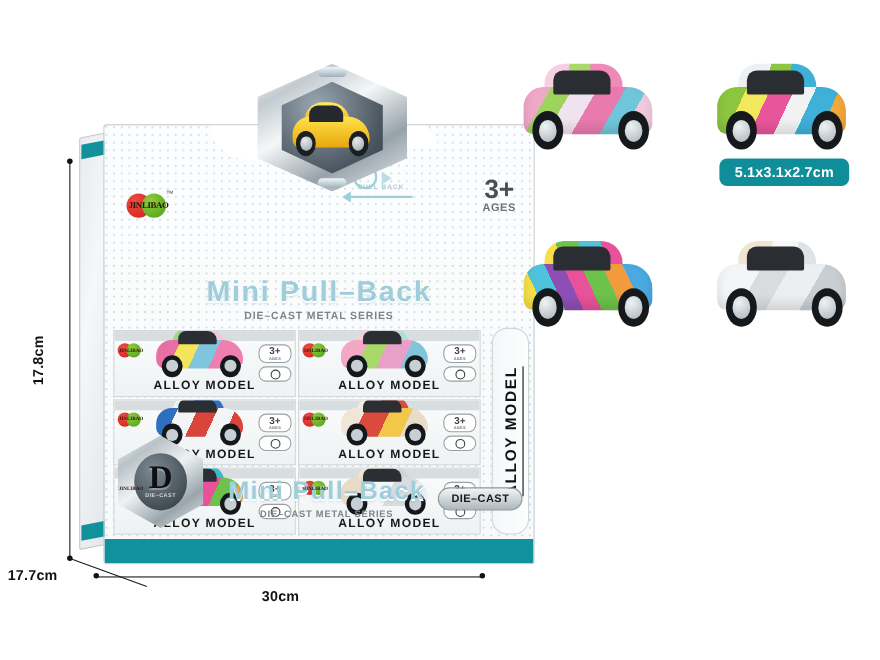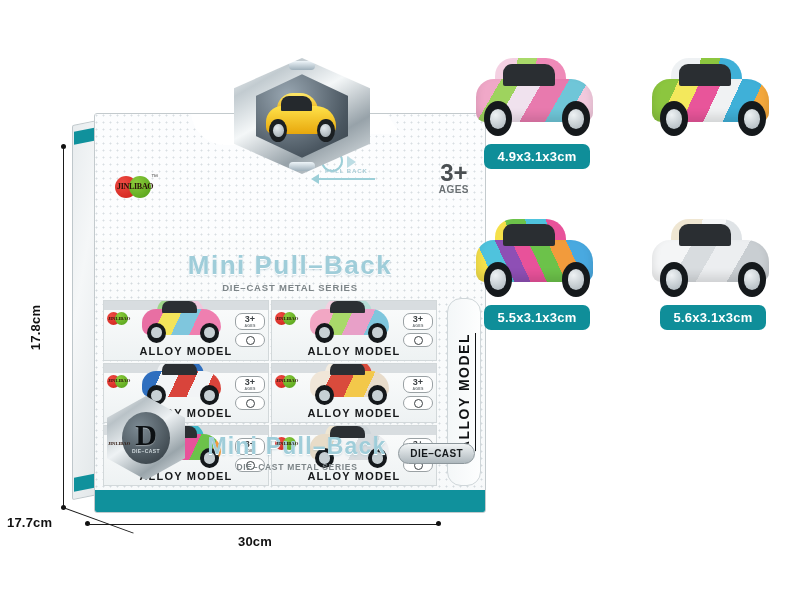--- a/index.html
+++ b/index.html
@@ -600,57 +600,55 @@
     <div class="cell">
       <div class="cell-car">
         <div class="gcar">
           <div class="roof" style="background:linear-gradient(100deg,#f4d0e2 0 30%,#a9d96a 30% 55%,#ef8ab8 55% 100%)"></div>
           <div class="body" style="background:linear-gradient(120deg,#f0a8c8 0 18%,#9ed35e 18% 32%,#f0e2ee 32% 48%,#e87aae 48% 66%,#6fc6d8 66% 80%,#f2c9dd 80% 100%)"></div>
           <div class="win"></div>
           <div class="wheel fl"></div>
           <div class="wheel fr"></div>
         </div>
       </div>
-      <div class="size-pill">4.9x3.1x3cm</div>
     </div>
 
     <div class="cell">
       <div class="cell-car">
         <div class="gcar">
           <div class="roof" style="background:linear-gradient(105deg,#eef1f3 0 38%,#8cc63f 38% 62%,#3fb0d8 62% 100%)"></div>
           <div class="body" style="background:linear-gradient(115deg,#8cc63f 0 20%,#f3e85c 20% 36%,#e8559a 36% 52%,#f0f2f3 52% 66%,#3fb0d8 66% 82%,#f4a83c 82% 100%)"></div>
           <div class="win"></div>
           <div class="wheel fl"></div>
           <div class="wheel fr"></div>
         </div>
       </div>
+      <div class="size-pill">5.1x3.1x2.7cm</div>
     </div>
 
     <div class="cell">
       <div class="cell-car">
         <div class="gcar">
           <div class="roof" style="background:linear-gradient(70deg,#f5e04a 0 25%,#6cc24a 25% 50%,#4fc3dd 50% 75%,#e8529a 75% 100%)"></div>
           <div class="body" style="background:linear-gradient(65deg,#f5e04a 0 14%,#4fc3dd 14% 28%,#8e4fb5 28% 40%,#e8529a 40% 52%,#6cc24a 52% 66%,#f29b3c 66% 80%,#49a9e0 80% 100%)"></div>
           <div class="win"></div>
           <div class="wheel fl"></div>
           <div class="wheel fr"></div>
         </div>
       </div>
-      <div class="size-pill">5.5x3.1x3cm</div>
     </div>
 
     <div class="cell">
       <div class="cell-car">
         <div class="gcar">
           <div class="roof" style="background:linear-gradient(105deg,#efe6d2 0 40%,#f6f7f8 40% 70%,#dfe3e6 70% 100%)"></div>
           <div class="body" style="background:linear-gradient(120deg,#f4f5f6 0 30%,#d8dcdf 30% 48%,#eceef0 48% 70%,#c9ced2 70% 100%)"></div>
           <div class="win"></div>
           <div class="wheel fl"></div>
           <div class="wheel fr"></div>
         </div>
       </div>
-      <div class="size-pill">5.6x3.1x3cm</div>
     </div>
 
 
   </div>
 
 </div>
 
 </body></html>

